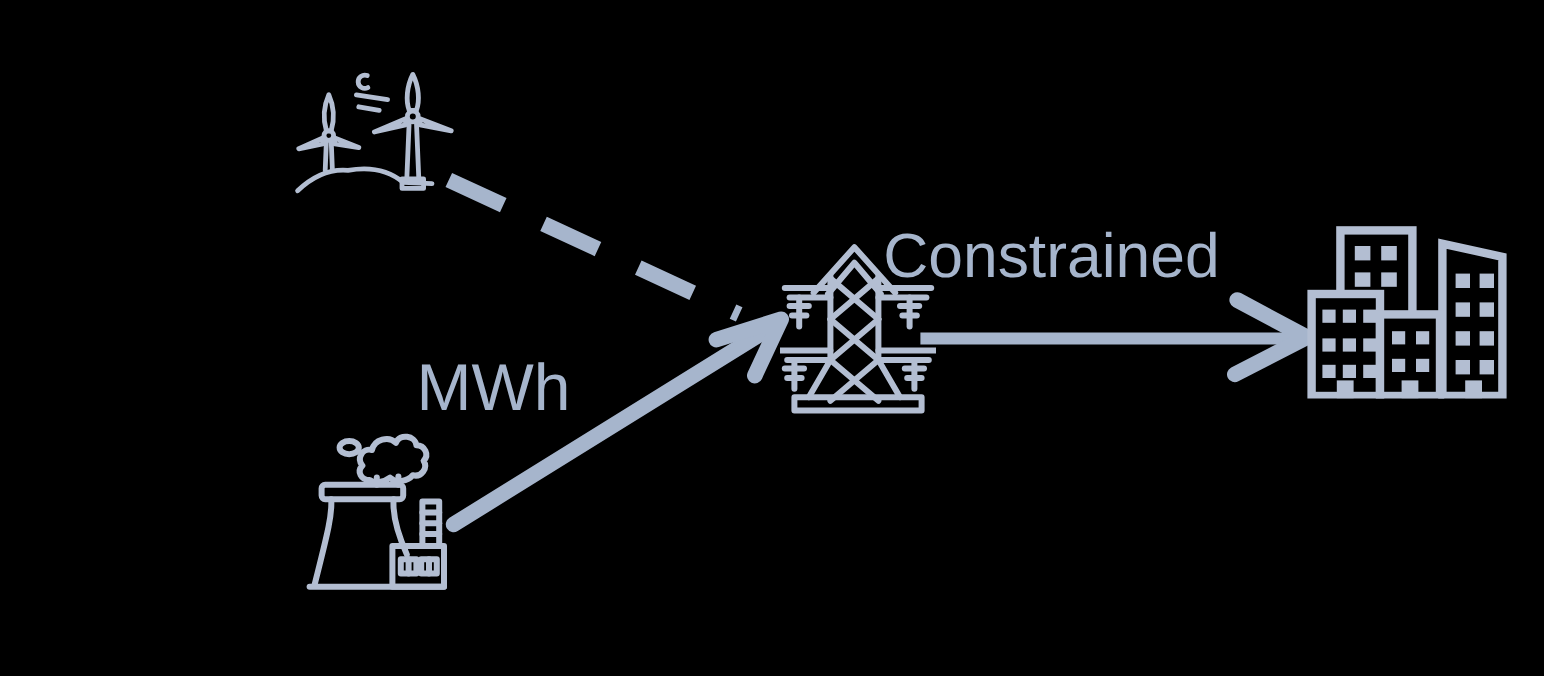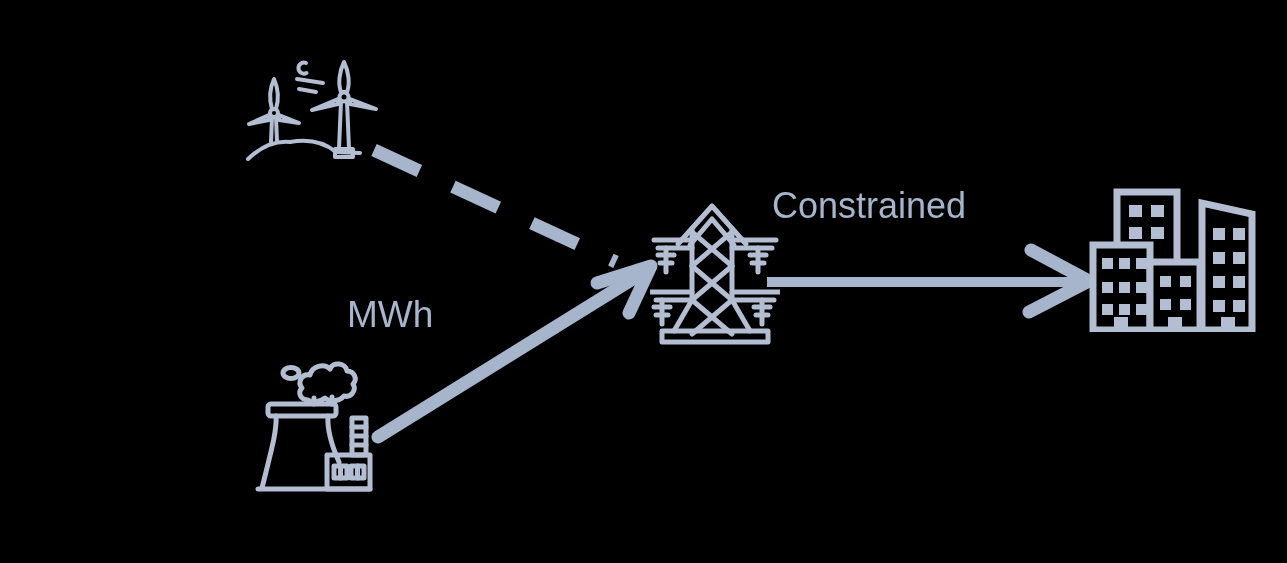--- a/index.html
+++ b/index.html
@@ -16,22 +16,22 @@
   .abs{position:absolute;}
   svg{display:block;}
   .edge-layer{color:var(--accent,#a6b5cc);}
   .icon{color:var(--icon,#b3bed2);}
   .label{
     color:var(--accent,#a6b5cc);
     line-height:1;
     white-space:nowrap;
     user-select:none;
   }
-  #label-mwh{left:347px;top:296px;font-size:37px;}
-  #label-constrained{left:772px;top:188px;font-size:36px;}
+  #label-mwh{left:347px;top:296px;font-size:55px;}
+  #label-constrained{left:736px;top:188px;font-size:52px;}
 </style>
 </head>
 <body>
 
 <div id="canvas">
 
   <svg class="abs edge-layer" style="left:0;top:0" width="1287" height="563" viewBox="0 0 1287 563">
 
     <g stroke="currentColor" fill="none">
       <line x1="374" y1="150" x2="616" y2="262" stroke-width="13" stroke-dasharray="50 37"></line>

